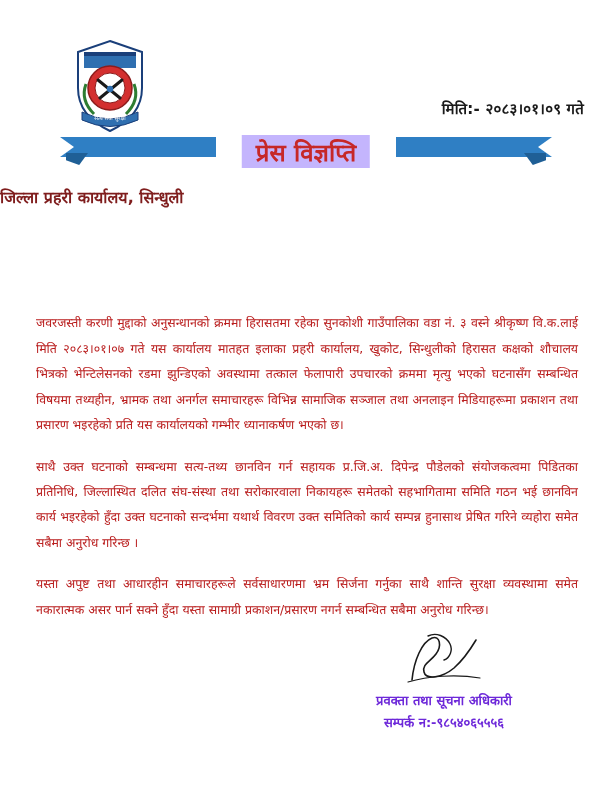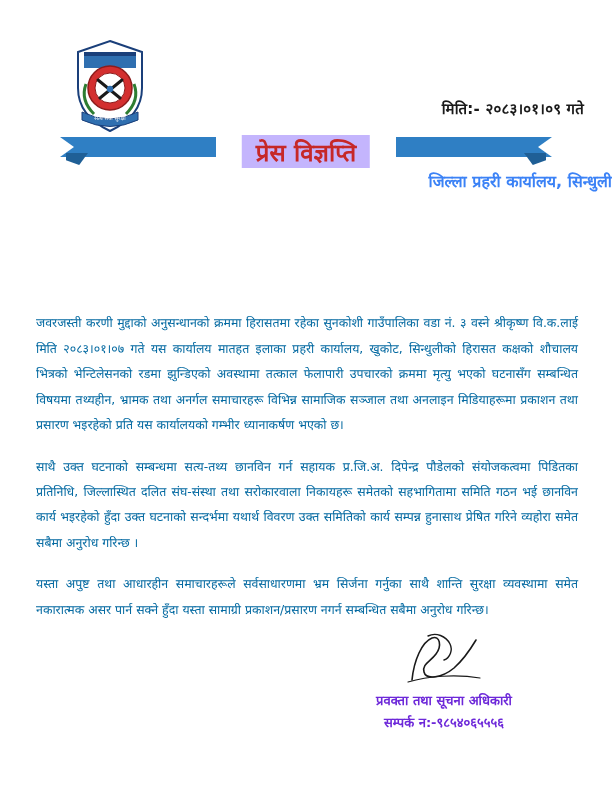--- a/index.html
+++ b/index.html
@@ -94,25 +94,25 @@
     font-weight: bold;
     color: #c62828;
     white-space: nowrap;
     margin-top: 7px;
   }
 
   .office-line {
     position: absolute;
     left: 0;
     right: 0;
-    top: 170px;
-    text-align: right;
+    top: 186px;
+    text-align: left;
     font-size: 16px;
     font-weight: bold;
-    color: #3b82f6;
+    color: #7f1d1d;
   }
 
   .subject-line {
     position: absolute;
     left: 0;
     right: 0;
     top: 222px;
     text-align: center;
     font-size: 15px;
     font-weight: bold;
@@ -125,21 +125,21 @@
     position: absolute;
     left: 36px;
     right: 34px;
     top: 298px;
   }
   .para {
     font-size: 12.4px;
     line-height: 2.05;
     text-align: justify;
     margin-bottom: 16px;
-    color: #0369a1;
+    color: #b91c1c;
   }
 
   
   .sign-area {
     position: absolute;
     right: 38px;
     bottom: 58px;
     text-align: center;
     width: 260px;
   }

